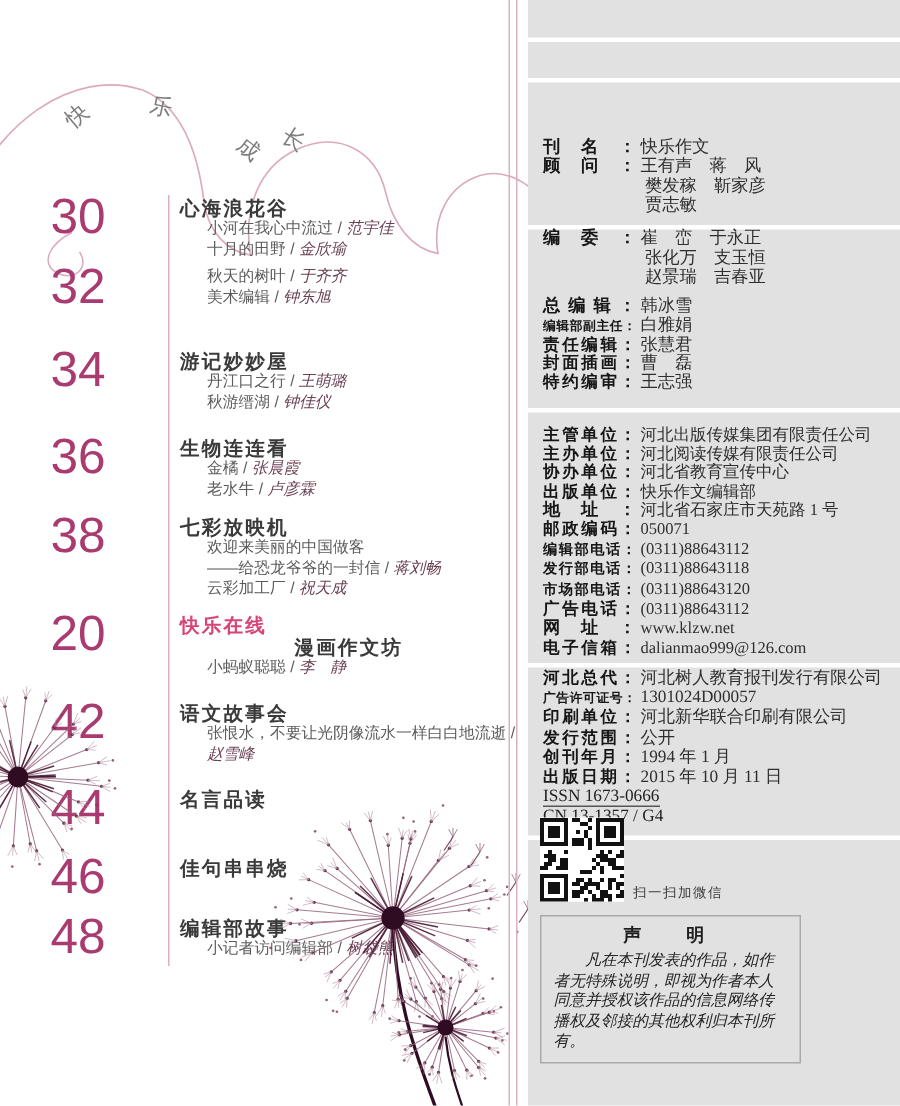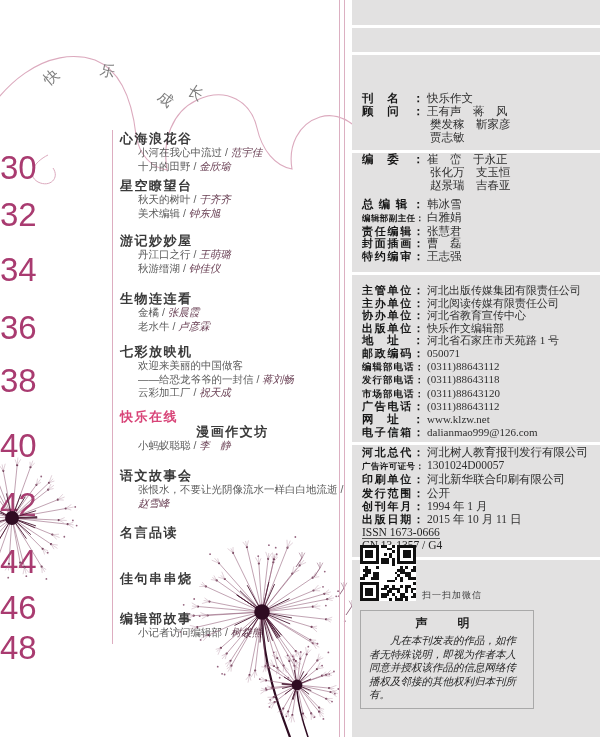--- a/index.html
+++ b/index.html
@@ -9,22 +9,22 @@
   }
   
   .vline{position:absolute;top:0;height:737px;width:1px;background:#dcb0c2;}
   #toc-vline{position:absolute;left:112px;top:130px;width:1px;height:514px;background:#ddadc0;}
   
   #cloud-svg{position:absolute;left:0;top:0;}
   .growth-char{position:absolute;font-size:15px;color:#7d7d7d;}
   
   #toc{position:absolute;left:0;top:0;width:352px;height:737px;}
   .toc-entry{position:absolute;left:0;width:345px;}
-  .toc-num{position:absolute;left:0;top:-4px;width:104px;text-align:left;
-    font-size:33px;line-height:34px;color:#a93b70;margin-top:24px;}
+  .toc-num{position:absolute;left:0;top:-4px;width:104px;text-align:center;
+    font-size:33px;line-height:34px;color:#a93b70;}
   .toc-body{margin-left:120px;}
   .toc-title{font-size:13px;font-weight:bold;color:#3a3a3a;letter-spacing:1.5px;line-height:15px;white-space:nowrap;}
   .toc-title.hl{color:#d84478;}
   .toc-subtitle{font-size:13px;font-weight:bold;color:#3a3a3a;letter-spacing:1.5px;line-height:15px;text-align:center;}
   .toc-item{font-size:10.5px;color:#5c5c5c;padding-left:18px;line-height:13.5px;white-space:nowrap;}
   .toc-author{font-family:"Liberation Serif",serif;font-style:italic;color:#6a4155;}
   
   #panel{position:absolute;left:352px;top:0;width:248px;height:737px;background:#e2e1e1;}
   .sep{position:absolute;left:0;width:248px;height:3px;background:#ffffff;}
   .sec{position:absolute;left:0;width:248px;padding:0 4px 0 10px;box-sizing:border-box;}
@@ -78,21 +78,20 @@
       <div class="toc-num">30</div>
       <div class="toc-body">
         <div class="toc-title">心海浪花谷</div>
         <div class="toc-item"><span>小河在我心中流过</span> / <span class="toc-author">范宇佳</span></div>
         <div class="toc-item"><span>十月的田野</span> / <span class="toc-author">金欣瑜</span></div>
       </div>
     </div>
     <div class="toc-entry" style="top: 178px;">
       <div class="toc-num">32</div>
       <div class="toc-body">
-        <div class="toc-title">星空瞭望台</div>
         <div class="toc-item"><span>秋天的树叶</span> / <span class="toc-author">于齐齐</span></div>
         <div class="toc-item"><span>美术编辑</span> / <span class="toc-author">钟东旭</span></div>
       </div>
     </div>
     <div class="toc-entry" style="top: 233px;">
       <div class="toc-num">34</div>
       <div class="toc-body">
         <div class="toc-title">游记妙妙屋</div>
         <div class="toc-item"><span>丹江口之行</span> / <span class="toc-author">王萌璐</span></div>
         <div class="toc-item"><span>秋游缙湖</span> / <span class="toc-author">钟佳仪</span></div>
@@ -109,21 +108,21 @@
     <div class="toc-entry" style="top: 344px;">
       <div class="toc-num">38</div>
       <div class="toc-body">
         <div class="toc-title">七彩放映机</div>
         <div class="toc-item"><span>欢迎来美丽的中国做客</span></div>
         <div class="toc-item"><span>——给恐龙爷爷的一封信</span> / <span class="toc-author">蒋刘畅</span></div>
         <div class="toc-item"><span>云彩加工厂</span> / <span class="toc-author">祝天成</span></div>
       </div>
     </div>
     <div class="toc-entry" style="top: 409px;">
-      <div class="toc-num">40</div>
+      <div class="toc-num">20</div>
       <div class="toc-body">
         <div class="toc-title hl">快乐在线</div>
         <div class="toc-subtitle">漫画作文坊</div>
         <div class="toc-item"><span>小蚂蚁聪聪</span> / <span class="toc-author">李　静</span></div>
       </div>
     </div>
     <div class="toc-entry" style="top: 468px;">
       <div class="toc-num">42</div>
       <div class="toc-body">
         <div class="toc-title">语文故事会</div>

